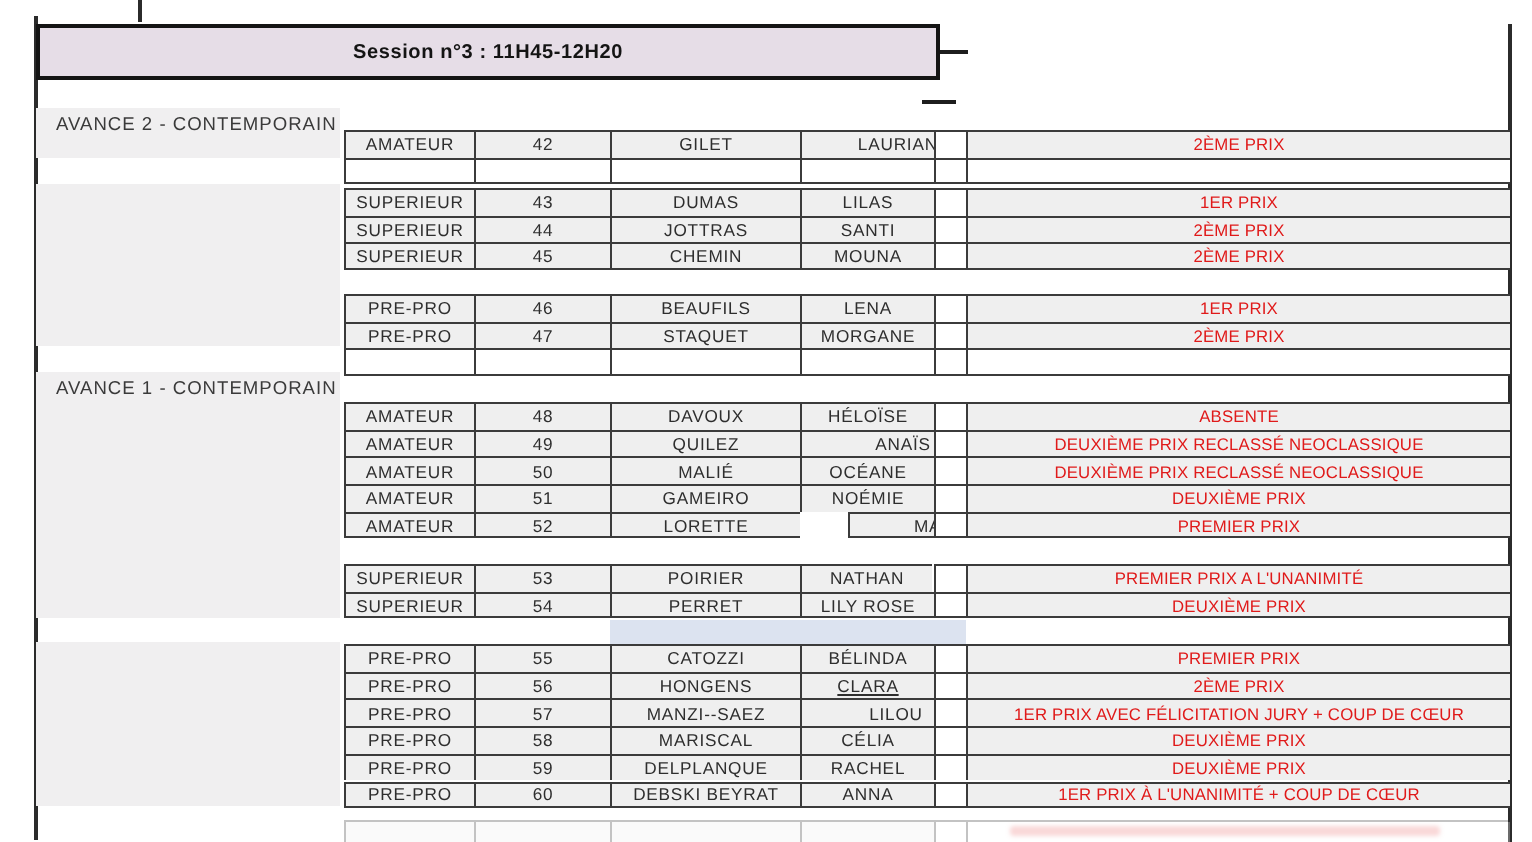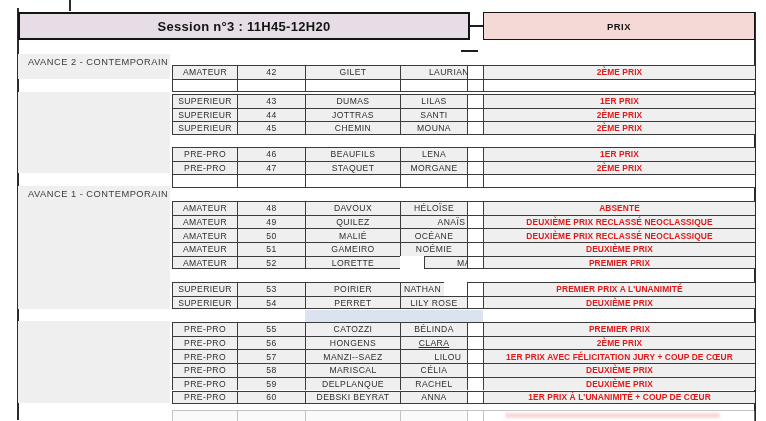--- a/index.html
+++ b/index.html
@@ -5,21 +5,21 @@
   html,body{margin:0;padding:0;background:#ffffff;}
   #canvas{
     position:relative;width:766px;height:421px;background:#fff;overflow:hidden;
     font-family:"Liberation Sans","DejaVu Sans",sans-serif;
   }
   
   .session-box{
     position:absolute;left:18px;top:12px;width:452px;height:28px;box-sizing:border-box;
     background:var(--session-bg);border:2px solid #141414;
     display:flex;align-items:center;justify-content:center;
-    font-size:13px;font-weight:bold;color:#141414;letter-spacing:.3px;text-align:right;
+    font-size:10px;font-weight:bold;color:#141414;letter-spacing:.3px;text-align:right;
   }
   .prix-box{
     position:absolute;left:483px;top:12px;width:272px;height:28px;box-sizing:border-box;
     background:var(--prix-bg);border:1.5px solid #141414;
     display:flex;align-items:center;justify-content:center;
     font-size:9.5px;font-weight:bold;color:#141414;letter-spacing:.4px;
   }
   .vline{position:absolute;background:#2b2b2b;}
   .hline{position:absolute;background:#1d1d1d;}
   .band{position:absolute;left:18px;width:152px;background:var(--band-bg);}
@@ -28,38 +28,37 @@
     white-space:nowrap;
   }
   .cell{
     position:absolute;box-sizing:border-box;background:var(--row-bg);
     border-left:1px solid var(--border-c);border-top:1px solid var(--border-c);
     display:flex;align-items:center;justify-content:center;
     font-size:8.6px;color:#2e2e2e;letter-spacing:.4px;white-space:nowrap;overflow:visible;
   }
   .cell.blank{background:#fff;}
   .cell.row-last{border-bottom:1px solid var(--border-c);}
-  .cell.prize{color:var(--red);font-weight:bold;font-size:8.4px;letter-spacing:.1px;}
+  .cell.prize{color:var(--red);font-weight:normal;font-size:8.4px;letter-spacing:.1px;}
   .blue-strip{position:absolute;left:305px;width:178px;background:var(--blue-strip);}
   #ghost-row{position:absolute;left:0;top:0;opacity:.3;}
   .ghost-smear{position:absolute;background:rgba(224,26,26,.55);filter:blur(1px);border-radius:2px;}
 </style>
 </head>
 <body>
 
 <div id="canvas">
 
   <div class="vline" style="left:69px;top:0;width:2px;height:11px;"></div>
   <div class="vline" style="left:17px;top:8px;width:1.5px;height:412px;"></div>
   <div class="vline" style="left:754px;top:12px;width:1.5px;height:409px;"></div>
   <div class="hline" style="left:470px;top:25px;width:14px;height:2px;"></div>
   <div class="hline" style="left:461px;top:50px;width:17px;height:2px;"></div>
 
   <div class="session-box">Session n°3 : 11H45-12H20</div>
-  <div class="prix-box">PRIX</div>
 
   <div class="band" style="top:54px;height:25px;"></div>
   <div class="band" style="top:92px;height:81px;"></div>
   <div class="band" style="top:186px;height:123px;"></div>
   <div class="band" style="top:321px;height:82px;"></div>
 
   <div class="section-label" style="top:57px;">AVANCE 2 - CONTEMPORAIN</div>
   <div class="section-label" style="top:189px;">AVANCE 1 - CONTEMPORAIN</div>
 
   <div class="blue-strip" style="top:309.5px;height:12.5px;"></div>
@@ -139,21 +138,21 @@
       <div class="cell prize" style="left: 483px; top: 242.1px; width: 272px; height: 13.7px;">DEUXIÈME PRIX</div>
       <div class="cell row-last" style="left: 172px; top: 255.8px; width: 65px; height: 13.7px;">AMATEUR</div>
       <div class="cell row-last" style="left: 237px; top: 255.8px; width: 68px; height: 13.7px;">52</div>
       <div class="cell row-last" style="left: 305px; top: 255.8px; width: 95px; height: 13.7px;">LORETTE</div>
       <div class="cell row-last" style="left: 424px; top: 255.8px; width: 67px; height: 13.7px; padding-left: 44px;">MATHILDE</div>
       <div class="cell blank row-last" style="left: 467px; top: 255.8px; width: 16px; height: 13.7px;"></div>
       <div class="cell prize row-last" style="left: 483px; top: 255.8px; width: 272px; height: 13.7px;">PREMIER PRIX</div>
       <div class="cell" style="left: 172px; top: 282px; width: 65px; height: 13.7px;">SUPERIEUR</div>
       <div class="cell" style="left: 237px; top: 282px; width: 68px; height: 13.7px;">53</div>
       <div class="cell" style="left: 305px; top: 282px; width: 95px; height: 13.7px;">POIRIER</div>
-      <div class="cell" style="left: 400px; top: 282px; width: 44px; height: 13.7px;">NATHAN</div>
+      <div class="cell" style="left: 400px; top: 282px; width: 66px; height: 13.7px;">NATHAN</div>
       <div class="cell blank" style="left: 467px; top: 282px; width: 16px; height: 13.7px;"></div>
       <div class="cell prize" style="left: 483px; top: 282px; width: 272px; height: 13.7px;">PREMIER PRIX A L'UNANIMITÉ</div>
       <div class="cell row-last" style="left: 172px; top: 295.7px; width: 65px; height: 13.7px;">SUPERIEUR</div>
       <div class="cell row-last" style="left: 237px; top: 295.7px; width: 68px; height: 13.7px;">54</div>
       <div class="cell row-last" style="left: 305px; top: 295.7px; width: 95px; height: 13.7px;">PERRET</div>
       <div class="cell row-last" style="left: 400px; top: 295.7px; width: 67px; height: 13.7px;">LILY ROSE</div>
       <div class="cell blank row-last" style="left: 467px; top: 295.7px; width: 16px; height: 13.7px;"></div>
       <div class="cell prize row-last" style="left: 483px; top: 295.7px; width: 272px; height: 13.7px;">DEUXIÈME PRIX</div>
       <div class="cell" style="left: 172px; top: 322px; width: 65px; height: 13.7px;">PRE-PRO</div>
       <div class="cell" style="left: 237px; top: 322px; width: 68px; height: 13.7px;">55</div>

